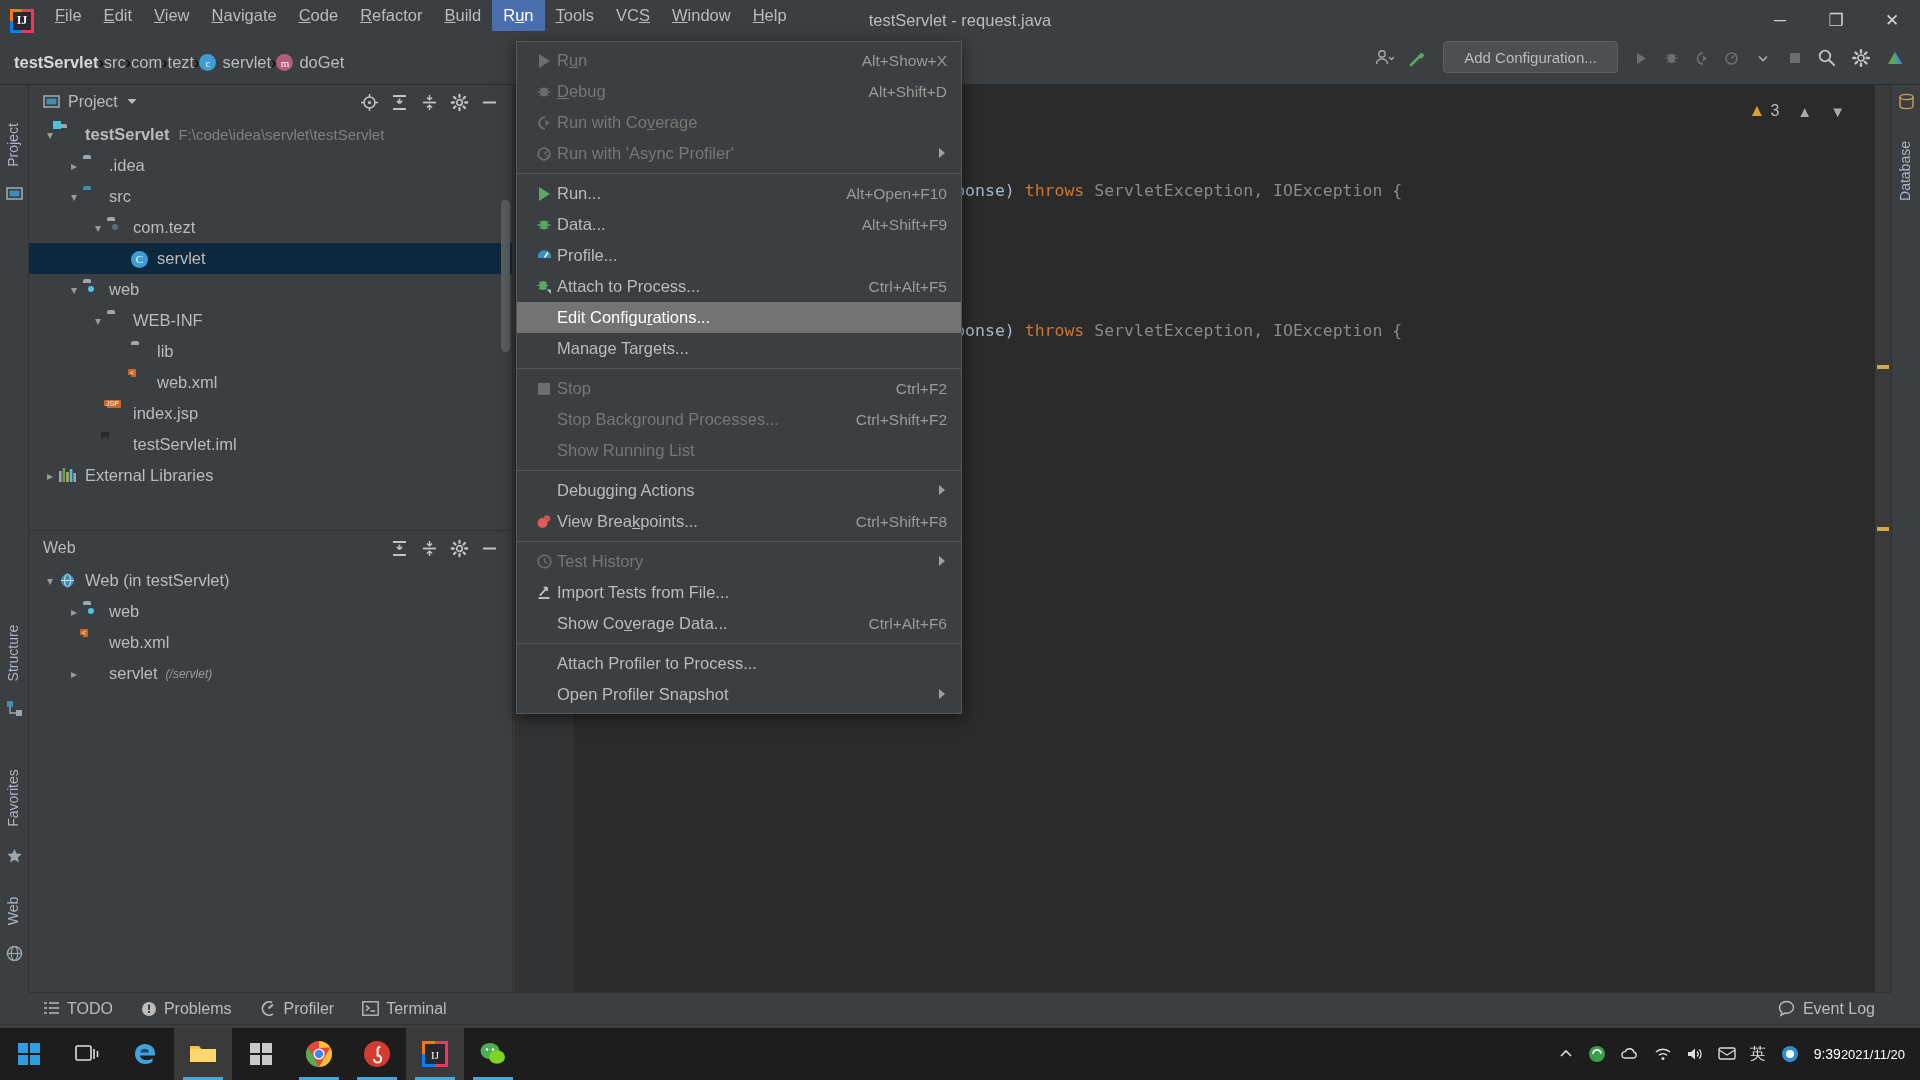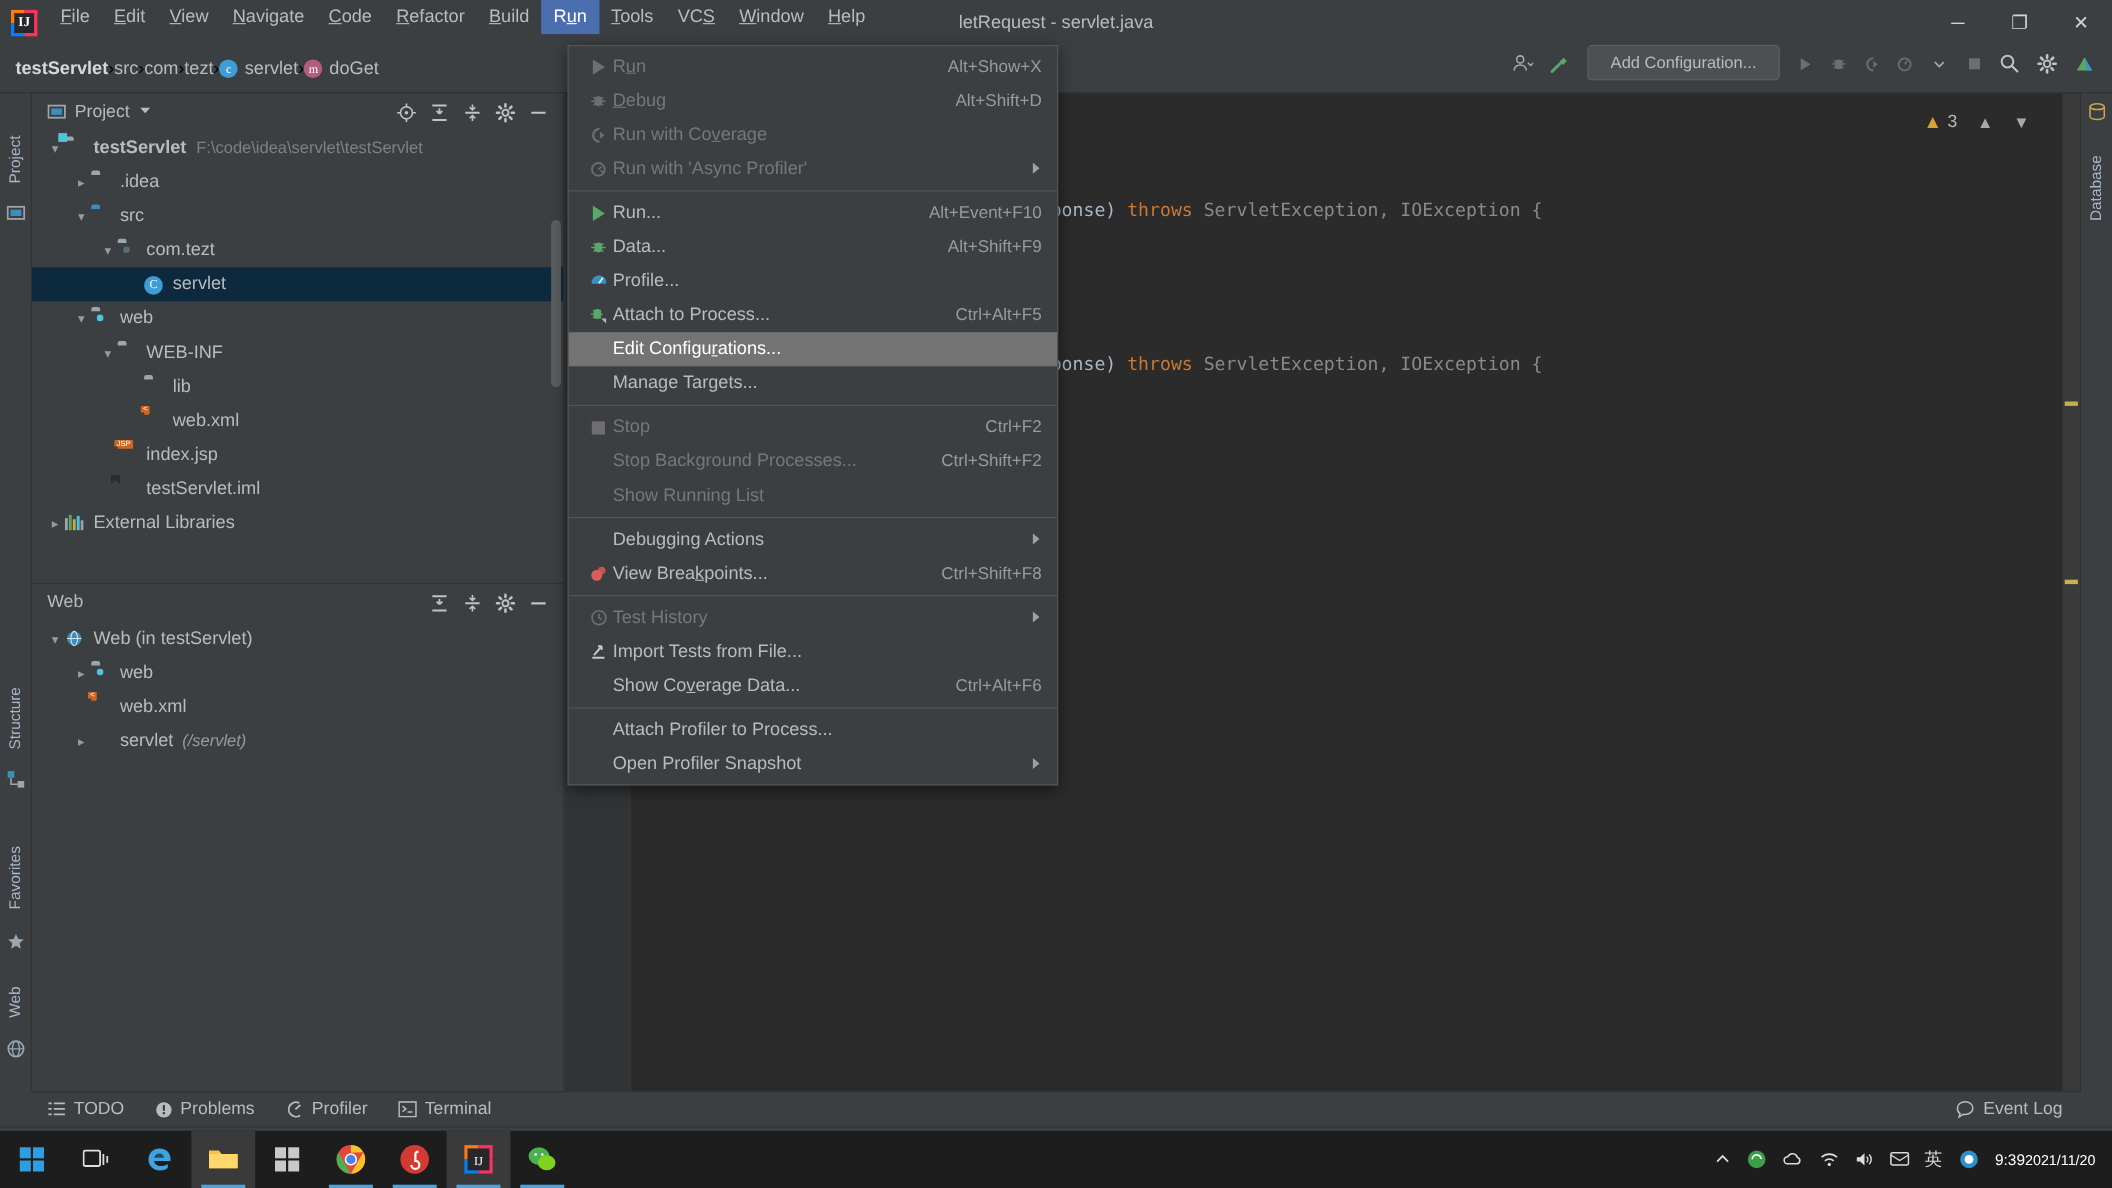--- a/index.html
+++ b/index.html
@@ -115,21 +115,21 @@
   .fold.orange{background:#cc6723;} .fold.orange:before{background:#cc6723;}
   .fold .sqbadge{position:absolute;right:-2px;bottom:-2px;width:8px;height:8px;background:#4ec3e0;}
   .fold .dot{position:absolute;left:5px;top:4px;width:6px;height:6px;border-radius:50%;background:#5c6b74;}
   .fileic{width:14px;height:17px;background:#aeb6bc;position:relative;border-radius:1px;}
   .fileic:after{content:"";position:absolute;right:0;top:0;border-width:0 5px 5px 0;border-style:solid;border-color:transparent #3c3f41 transparent transparent;}
   .fileic .tag{position:absolute;left:-3px;bottom:-2px;padding:0 2px;font-size:7px;line-height:8px;background:#cc6723;color:#fff;font-family:"Liberation Sans",sans-serif;border-radius:1px;}
   .fileic .tagdark{position:absolute;right:-2px;bottom:-2px;width:8px;height:7px;background:#2b2b2b;}
   .clsic{width:17px;height:17px;border-radius:50%;background:#3d9dd4;color:#fff;font-size:11px;display:flex;align-items:center;justify-content:center;font-family:"Liberation Serif",serif;}
   .tlabel.dim { color:#808080; font-size:15px; margin-left:9px; }
   .tlabel.bold { font-weight:bold; }
-  .tlabel.ital { font-style:italic; color:#9a9a9a; font-size:15px; margin-left:8px;}
+  .tlabel.ital { font-style:italic; color:#9a9a9a; font-size:12px; margin-left:8px;}
   .scrollthumb { position:absolute; right:2px; width:9px; background:#5a5d5e; border-radius:5px; }
 
   
   .webpanel {
     position:absolute; left:29px; top:530px; width:484px; bottom:88px;
     background:#3c3f41; border-top:1px solid #323232; border-right:1px solid #323232;
   }
 
   
   .editor {
@@ -233,21 +233,21 @@
         <div class="mi"><u>N</u>avigate</div>
         <div class="mi"><u>C</u>ode</div>
         <div class="mi"><u>R</u>efactor</div>
         <div class="mi"><u>B</u>uild</div>
         <div class="mi active">R<u>u</u>n</div>
         <div class="mi"><u>T</u>ools</div>
         <div class="mi">VC<u>S</u></div>
         <div class="mi"><u>W</u>indow</div>
         <div class="mi"><u>H</u>elp</div>
       </div>
-    <div class="win-title">letRequest - servlet.java</div>
+    <div class="win-title">testServlet - request.java</div>
     <div class="win-ctl">
       <div>─</div>
       <div>❐</div>
       <div class="close">✕</div>
     </div>
   </div>
 
   <div class="navbar">
     <div class="crumbs" id="crumbs">
         <span class="crumb bold">
@@ -624,21 +624,21 @@
         </span>
         <span class="mlabel">Run with 'Async Profiler'</span>
         <span class="msub"><span class="chev-r" style="display:inline-block"></span></span>
       </div>
       <div class="msep"></div>
       <div class="mrow">
         <span class="micon">
           <span class="ic-play"></span>
         </span>
         <span class="mlabel">Run...</span>
-        <span class="mkey">Alt+Event+F10</span>
+        <span class="mkey">Alt+Open+F10</span>
       </div>
       <div class="mrow">
         <span class="micon">
           <svg width="16" height="16" viewBox="0 0 16 16">
             <rect x="4.5" y="3.5" width="7" height="9" rx="3.5" fill="#59a869"></rect>
             <path d="M1.5 8h13M3.5 4.5l2.2 1.2M12.5 4.5l-2.2 1.2M3.5 11.5l2.2-1.2M12.5 11.5l-2.2-1.2" stroke="#59a869" stroke-width="1.3"></path>
           </svg>
         </span>
         <span class="mlabel">Data...</span>
         <span class="mkey">Alt+Shift+F9</span>

